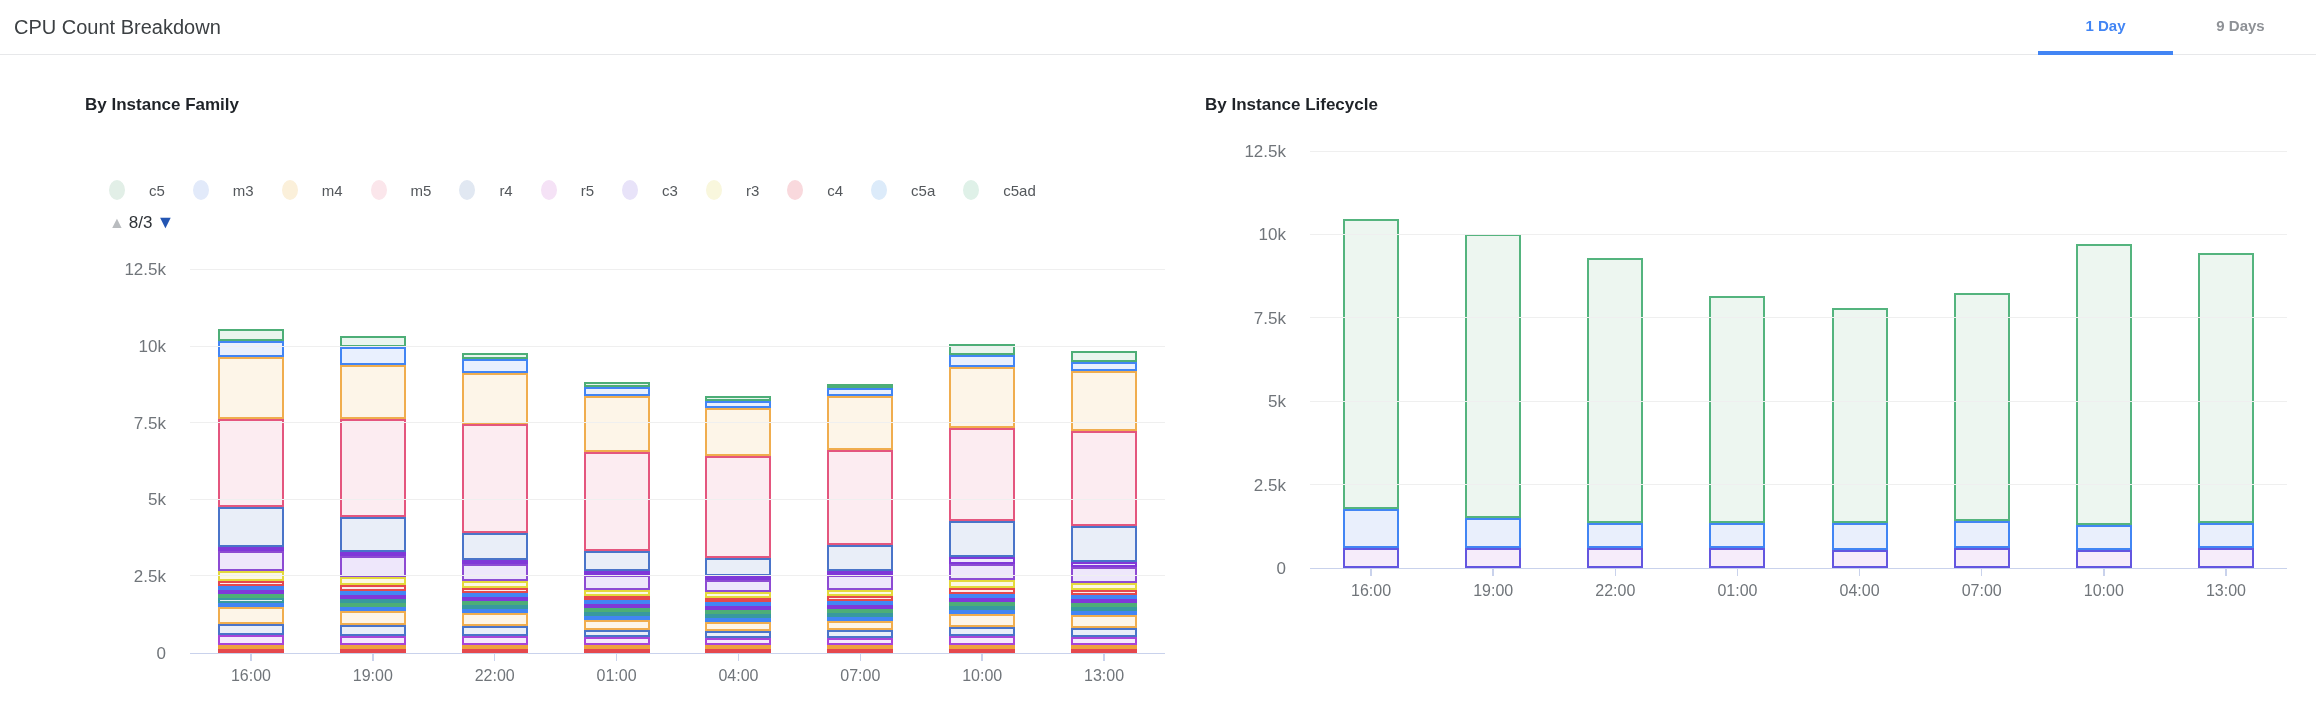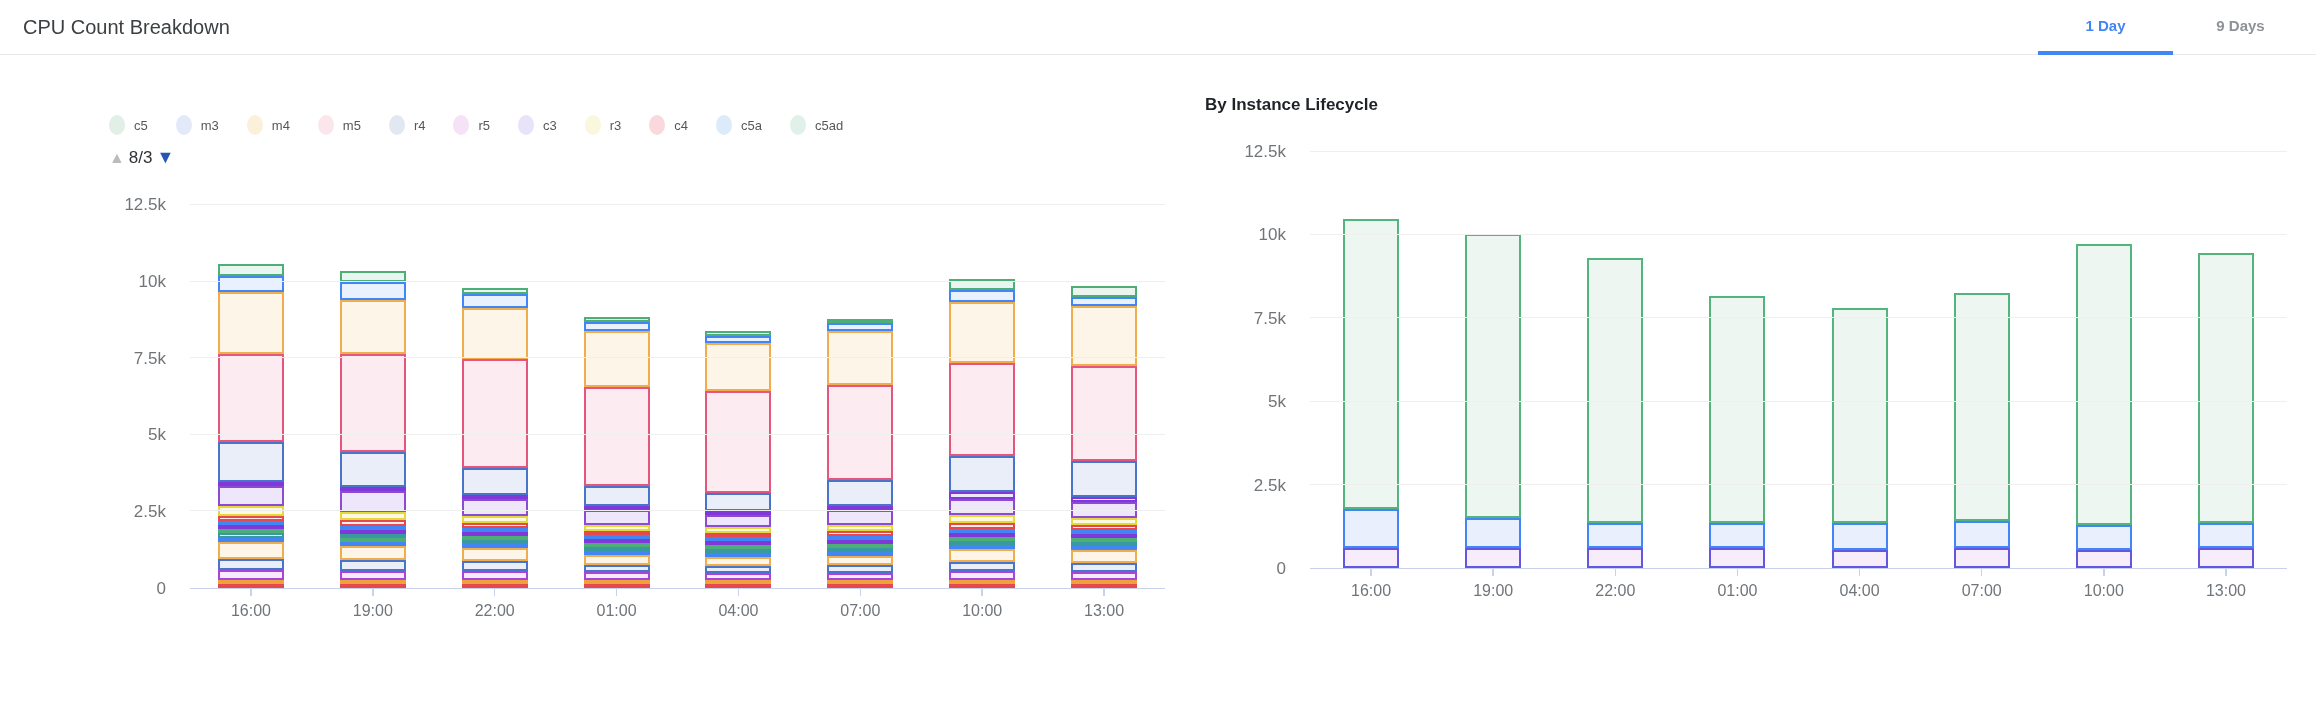--- a/index.html
+++ b/index.html
@@ -1,38 +1,38 @@
 <!DOCTYPE html>
 <html style="--accent: #4285f4; --tab-inactive: #8e9196; --grid-line: #efefef; --axis-line: #c9d2ec; --axis-label: #70757a; --legend-label: #54585c; --pager-up: #b9bcbf; --pager-down: #2456b3;"><head>
 <meta charset="utf-8">
 <style>
   * { margin:0; padding:0; box-sizing:border-box; }
   html,body { width:2316px; height:702px; background:#ffffff; overflow:hidden;
               font-family:"Liberation Sans", sans-serif; }
 
   
   .header { height:55px; display:flex; align-items:center; border-bottom:1px solid #e7e8ea; }
-  .page-title { font-size:20px; font-weight:400; color:#3c4043; padding-left:23px; flex:1; }
+  .page-title { font-size:20px; font-weight:400; color:#3c4043; padding-left:14px; flex:1; }
   .tabs { display:flex; height:55px; padding-right:8px; }
   .tab { width:135px; height:55px; display:flex; align-items:center; justify-content:center;
          font-size:15px; font-weight:700; color:var(--tab-inactive,#8e9196);
          border-bottom:4px solid transparent; margin-bottom:-1px; cursor:pointer; }
   .tab.active { color:var(--accent,#4285f4); border-bottom-color:var(--accent,#4285f4); }
 
   
   .main { display:flex; }
   .panel { display:flex; flex-direction:column; }
   .panel-family { margin-left:85px; width:1080px; }
   .panel-lifecycle { margin-left:40px; width:1082px; }
   .chart-title { margin-top:40px; font-size:17px; font-weight:700; color:#1f2328; height:25px; }
 
   .legend { display:flex; align-items:center; margin-top:55px; height:30px; padding-left:24px; }
   .legend-item { display:flex; align-items:center; margin-right:28px; cursor:pointer; }
   .legend-swatch { width:16px; height:20px; border-radius:50%; display:inline-block; }
-  .legend-label { font-size:13px; color:var(--legend-label,#54585c); margin-left:9px; }
+  .legend-label { font-size:15px; color:var(--legend-label,#54585c); margin-left:24px; }
 
   .legend-pager { display:flex; align-items:center; height:35px; padding-left:24px; }
   .pager-up   { color:var(--pager-up,#b9bcbf);  font-size:16px; cursor:pointer; }
   .pager-text { font-size:17px; color:#2f3337; margin:0 4px; }
   .pager-down { color:var(--pager-down,#2456b3); font-size:18px; cursor:pointer; }
 
   
   .plot-wrap { display:flex; }
   .y-axis { width:105px; position:relative; }
   .y-label { position:absolute; right:24px; font-size:17px; color:var(--axis-label,#70757a);
@@ -61,20 +61,21 @@
   <div class="page-title">CPU Count Breakdown</div>
   <div class="tabs">
       <div class="tab active">1 Day</div>
       <div class="tab">9 Days</div>
     </div>
 </div>
 
 <div class="main">
 
   <div class="panel panel-family" id="panel-family">
+    <div class="chart-title">By Instance Family</div>
     <div class="legend">
         <div class="legend-item">
           <div class="legend-swatch" style="background: rgb(226, 239, 231);"></div>
           <div class="legend-label">c5</div>
         </div>
         <div class="legend-item">
           <div class="legend-swatch" style="background: rgb(226, 234, 250);"></div>
           <div class="legend-label">m3</div>
         </div>
         <div class="legend-item">

